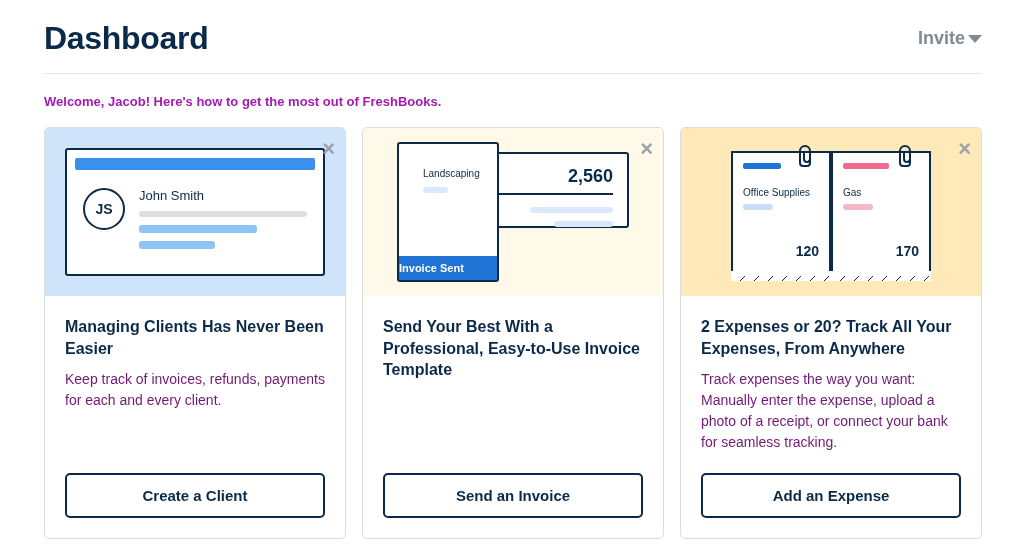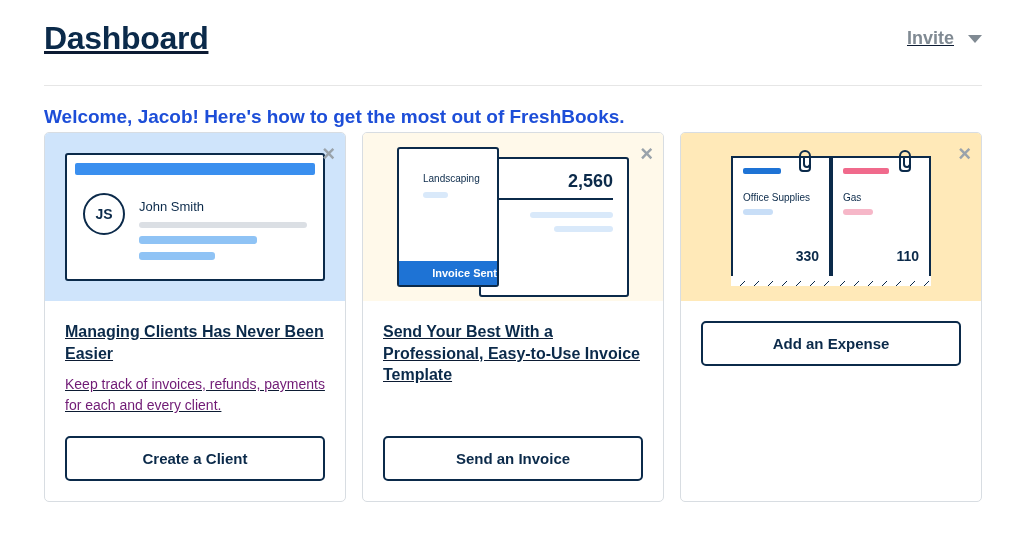--- a/index.html
+++ b/index.html
@@ -6,40 +6,39 @@
   body {
     font-family: -apple-system, BlinkMacSystemFont, "Segoe UI", Helvetica, Arial, sans-serif;
     background: #fff;
     color: #0c1b33;
     padding: 20px 44px;
   }
   .header {
     display: flex;
     align-items: center;
     justify-content: space-between;
-    padding-bottom: 28px;
+    padding-bottom: 16px;
     border-bottom: 1px solid #e6e6e6;
     margin-bottom: 20px;
-    text-decoration: underline;
   }
   .page-title {
     font-size: 32px;
     font-weight: 700;
     color: #0b2a4a;
     letter-spacing: -0.3px;
   }
   .header-right {
     display: flex;
     align-items: center;
     gap: 28px;
   }
   .invite {
     display: flex;
     align-items: center;
-    gap: 14px;
+    gap: 3px;
     color: #808a93;
     font-size: 18px;
     font-weight: 600;
     cursor: pointer;
   }
   .create-btn {
     display: inline-flex;
     align-items: stretch;
     background: #3aa50f;
     border-radius: 5px;
@@ -53,24 +52,24 @@
   .create-btn .label {
     padding: 11px 20px 11px 18px;
   }
   .create-btn .caret {
     border-left: 1px solid rgba(255,255,255,.4);
     padding: 0 16px;
     display: flex;
     align-items: center;
   }
   .welcome {
-    font-size: 19px;
-    font-weight: 700;
-    color: #1d4ed8;
-    margin-bottom: 4px;
+    font-size: 13px;
+    font-weight: 700;
+    color: #a21caf;
+    margin-bottom: 18px;
   }
   .cards {
     display: flex;
     gap: 16px;
   }
   .card {
     flex: 1 1 0;
     border: 1px solid #d8dde2;
     border-radius: 5px;
     overflow: hidden;
@@ -93,21 +92,21 @@
     color: #9aa3ab;
     font-size: 22px;
     font-weight: 700;
     cursor: pointer;
     line-height: 1;
   }
   .illus-1 { background: #cfe4fb; }
   .illus-2 { background: #fff9ea; }
   .illus-3 { background: #ffe9b8; }
 
-  .card-body { padding: 20px 20px 0 20px; flex: 1; text-decoration: underline; }
+  .card-body { padding: 20px 20px 0 20px; flex: 1; }
   .card-title { font-size: 16px; font-weight: 700; color: #0b2a4a; line-height: 1.35; margin-bottom: 10px; }
   .card-desc  { font-size: 14px; color: #701a75; line-height: 1.5; }
   .card-foot { padding: 20px; }
   .card-btn {
     width: 100%;
     border: 2px solid #0b2a4a;
     background: #fff;
     border-radius: 5px;
     padding: 12px 10px;
     font-size: 15px;
@@ -123,46 +122,46 @@
     border: 2px solid #0b2a4a; border-radius: 3px;
   }
   .pc-topbar { height: 12px; background: #3a8fef; margin: 8px 8px 0 8px; border-radius: 2px; }
   .pc-main { display: flex; padding: 18px 16px 0 16px; gap: 14px; }
   .pc-avatar {
     width: 42px; height: 42px; border: 2px solid #0b2a4a; border-radius: 50%;
     display: flex; align-items: center; justify-content: center;
     font-size: 14px; font-weight: 700; color: #0b2a4a;
   }
   .pc-right { flex:1; }
-  .pc-name { font-size: 13px; color: #0b2a4a; font-weight:500; margin-bottom: 8px; margin-top: 6px;}
+  .pc-name { font-size: 13px; color: #0b2a4a; font-weight:500; margin-bottom: 8px;}
   .pc-line { height: 6px; background: #cfe4fb; border-radius: 3px; margin-bottom: 8px;}
   .pc-line.full { width: 100%; background:#0b2a4a; opacity:.15; }
   .pc-line.b1 { width: 70%; background:#8fc3f5; height:8px;}
   .pc-line.b2 { width: 45%; background:#8fc3f5; height:8px;}
 
   
   .inv-wrap { position: relative; width: 232px; height: 140px; }
   .inv-back {
-    position:absolute; right:0; top:10px; width:150px; height:140px;
+    position:absolute; right:0; top:10px; width:150px; height:76px;
     border:2px solid #0b2a4a; background:#fff; border-radius:3px;
     padding:12px 14px;
   }
   .inv-num { text-align:right; font-size:18px; font-weight:700; color:#0b2a4a;}
   .inv-hr  { border:0; border-top:2px solid #0b2a4a; margin:6px 0 12px 0;}
   .inv-lb1 { height:6px; width:70%; background:#d9e9fa; border-radius:3px; margin-left:auto; margin-bottom:8px;}
   .inv-lb2 { height:6px; width:50%; background:#d9e9fa; border-radius:3px; margin-left:auto;}
   .inv-front {
     position:absolute; left:0; top:0; width:102px; height:140px;
     border:2px solid #0b2a4a; background:#fff; border-radius:3px;
     display:flex; flex-direction:column;
   }
   .inv-front .body{ flex:1; padding:24px;}
   .inv-label{ font-size:10px; color:#0b2a4a;}
   .inv-bar  { height:6px; width:50%; background:#d9e9fa; border-radius:3px; margin-top:8px;}
-  .inv-sent { background:#1e73d5; color:#fff; font-size:11px; font-weight:700; text-align:right; padding:6px 0;}
+  .inv-sent { background:#1e73d5; color:#fff; font-size:11px; font-weight:700; text-align:left; padding:6px 0;}
 
   
   .receipts { display:flex; }
   .receipt {
     width:100px; height:122px; background:#fff; border:2px solid #0b2a4a;
     border-bottom:none; position:relative; padding:10px;
   }
   .receipt::after{
     content:""; position:absolute; left:-2px; right:-2px; bottom:-8px; height:10px;
     background:
@@ -260,29 +259,33 @@
 
   <div class="card">
     <div class="illus illus-3">
       <span class="close-x">×</span>
       <div class="receipts">
         <div class="receipt">
           <span class="clip"></span>
           <div class="r-tab-blue"></div>
           <div class="r-label">Office Supplies</div>
           <div class="r-bar-b"></div>
-          <div class="r-amt">330</div>
+          <div class="r-amt">120</div>
         </div>
         <div class="receipt">
           <span class="clip"></span>
           <div class="r-tab-pink"></div>
           <div class="r-label">Gas</div>
           <div class="r-bar-p"></div>
-          <div class="r-amt">110</div>
+          <div class="r-amt">170</div>
         </div>
       </div>
+    </div>
+    <div class="card-body">
+      <div class="card-title">2 Expenses or 20? Track All Your Expenses, From Anywhere</div>
+      <div class="card-desc">Track expenses the way you want: Manually enter the expense, upload a photo of a receipt, or connect your bank for seamless tracking.</div>
     </div>
     <div class="card-foot">
       <button class="card-btn">Add an Expense</button>
     </div>
   </div>
 
 </div>
 
 </body></html>

